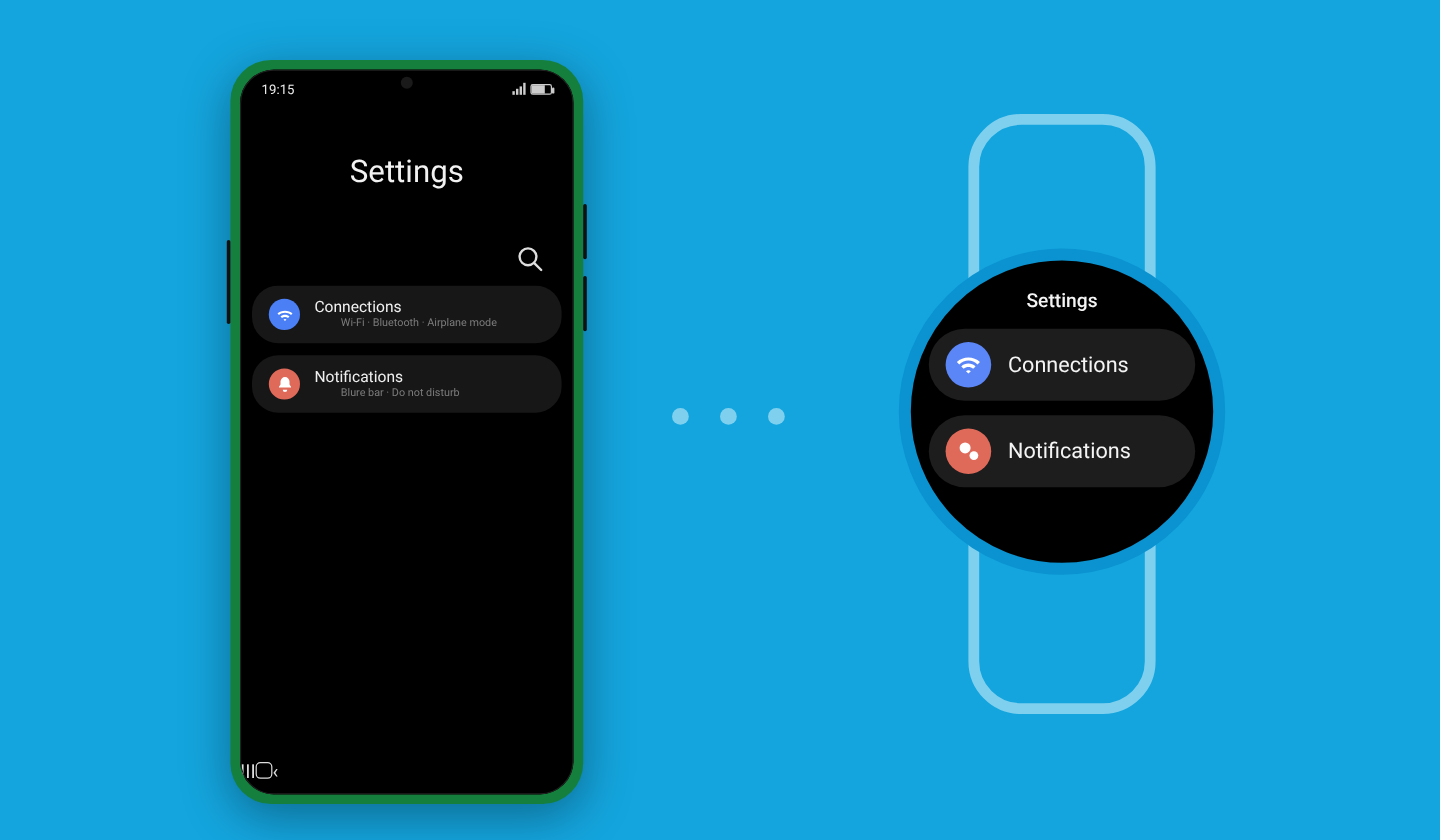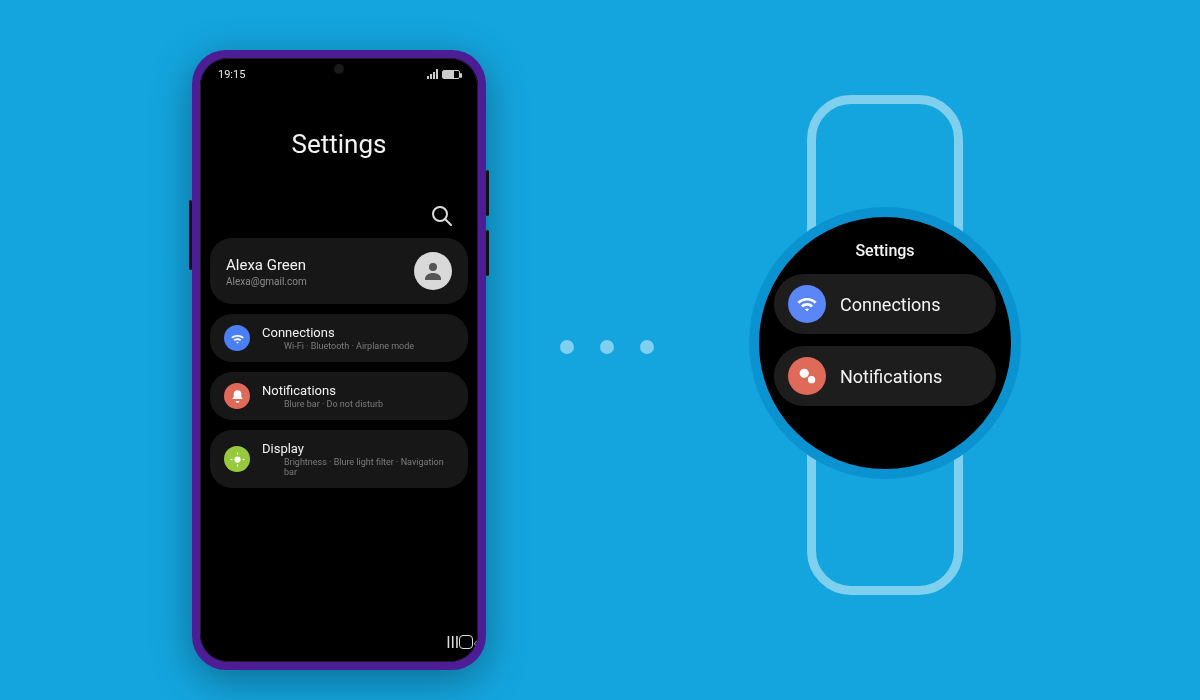--- a/index.html
+++ b/index.html
@@ -11,21 +11,21 @@
     overflow: hidden;
     position: relative;
   }
   
   .phone {
     position: absolute;
     left: 192px;
     top: 50px;
     width: 294px;
     height: 620px;
-    background: #4c1d95;
+    background: #15803d;
     border-radius: 34px;
     padding: 8px;
     box-shadow: 0 10px 40px rgba(0,0,0,.35);
   }
   .phone::before { 
     content:"";
     position:absolute;
     right:-3px; top:120px;
     width:3px; height:46px;
     background:#111; border-radius:2px;
@@ -90,21 +90,21 @@
   .icon-wrap{width:26px;height:26px;border-radius:50%;flex-shrink:0;display:flex;align-items:center;justify-content:center;}
   .icon-wrap svg{width:15px;height:15px;fill:#fff;}
   .row-text .t{color:#f0f0f0;font-size:13px;}
   .row-text .s{color:#7c7c7c;font-size:9px;margin-top:1px;margin-left:22px;}
   .ic-blue{background:#4b7ff5;}
   .ic-purple{background:#7a5ff0;}
   .ic-coral{background:#e06a5a;}
   .ic-green{background:#97c93d;}
 
   .navbar{
-    height:36px; display:flex; justify-content:flex-end; align-items:center;
+    height:36px; display:flex; justify-content:flex-start; align-items:center;
     color:#ddd; padding-bottom:4px;
   }
   .navbar .nb{font-size:16px;}
 
   
   .dots{
     position:absolute;
     left:560px; top:340px;
     display:flex; gap:26px;
   }
@@ -176,32 +176,20 @@
     <div class="search-row">
       <div class="search-btn">
         <svg viewBox="0 0 24 24">
             <circle cx="10" cy="10" r="7" fill="none" stroke="#ddd" stroke-width="2"></circle>
             <line x1="15" y1="15" x2="21" y2="21" stroke="#ddd" stroke-width="2" stroke-linecap="round"></line>
           </svg>
       </div>
     </div>
 
     <div class="content">
-      <div class="card profile">
-        <div class="profile-text">
-          <div class="name">Alexa Green</div>
-          <div class="email">Alexa@gmail.com</div>
-        </div>
-        <div class="avatar">
-          <svg viewBox="0 0 24 24">
-              <circle cx="12" cy="8" r="4"></circle>
-              <path d="M4 20c0-4 4-6 8-6s8 2 8 6v1H4z"></path>
-            </svg>
-        </div>
-      </div>
 
       <div class="card">
         <div class="row">
           <div class="icon-wrap ic-blue">
             <svg viewBox="0 0 24 24">
                 <path d="M12 20l-2-2c1-1 3-1 4 0zM6 14c3-3 9-3 12 0l-2 2c-2-2-6-2-8 0zM2 10c5-5 15-5 20 0l-2 2c-4-4-12-4-16 0z"></path>
               </svg>
           </div>
           <div class="row-text">
             <div class="t">Connections</div>
@@ -218,37 +206,20 @@
               </svg>
           </div>
           <div class="row-text">
             <div class="t">Notifications</div>
             <div class="s">Blure bar  ·  Do not disturb</div>
           </div>
         </div>
       </div>
 
       <div class="card">
-        <div class="row">
-          <div class="icon-wrap ic-green">
-            <svg viewBox="0 0 24 24">
-                <circle cx="12" cy="12" r="5"></circle>
-                <g stroke="#fff" stroke-width="2">
-                  <line x1="12" y1="1" x2="12" y2="4"></line>
-                  <line x1="12" y1="20" x2="12" y2="23"></line>
-                  <line x1="1" y1="12" x2="4" y2="12"></line>
-                  <line x1="20" y1="12" x2="23" y2="12"></line>
-                </g>
-              </svg>
-          </div>
-          <div class="row-text">
-            <div class="t">Display</div>
-            <div class="s">Brightness  ·  Blure light filter  ·  Navigation bar</div>
-          </div>
-        </div>
       </div>
     </div>
 
     <div class="navbar">
       <div class="nb">III</div>
       <div class="nb" style="width:14px;height:14px;border:1.5px solid #ddd;border-radius:4px"></div>
       <div class="nb">‹</div>
     </div>
     <div class="screen-border"></div>
   </div>

